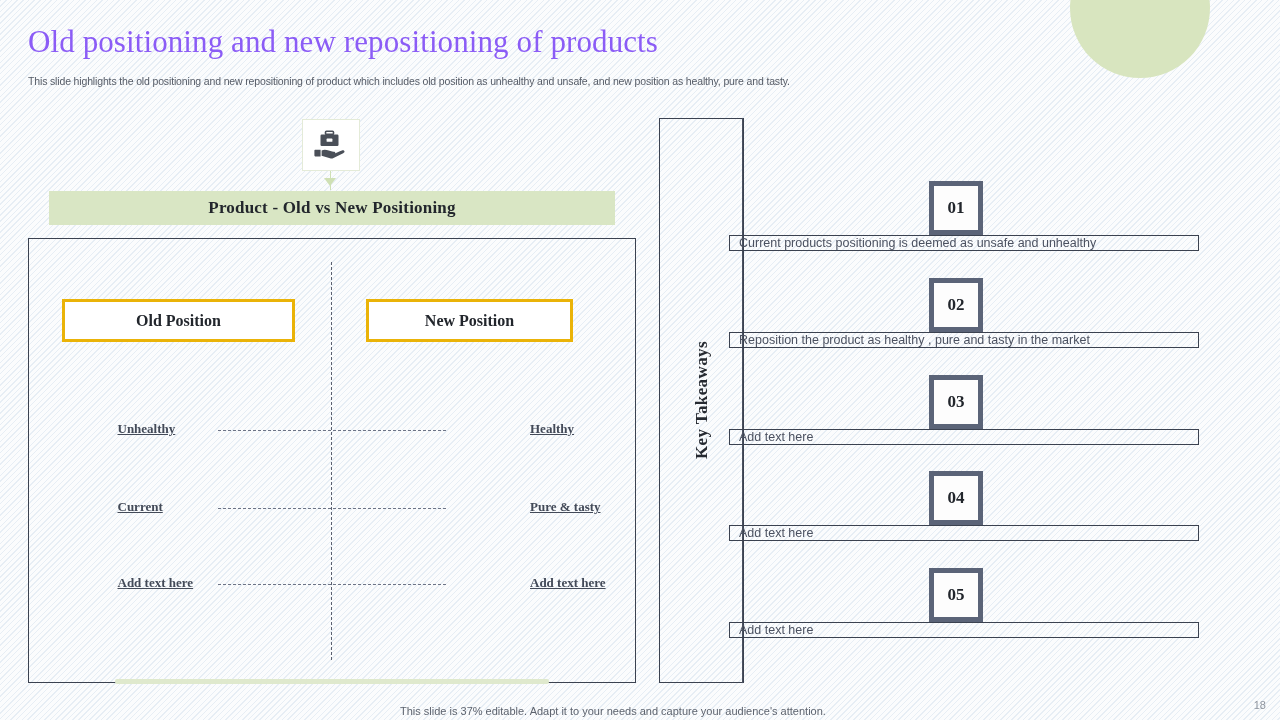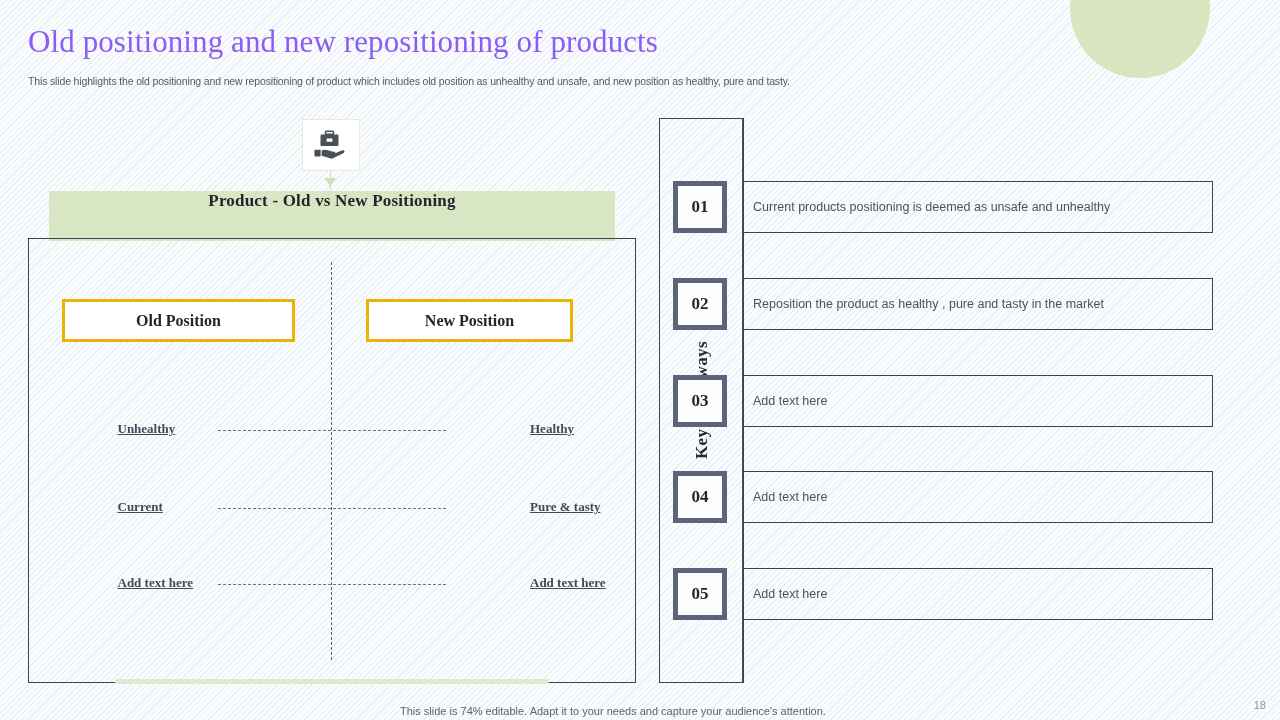--- a/index.html
+++ b/index.html
@@ -91,23 +91,24 @@
     border-right: 6px solid transparent;
     border-top: 8px solid #cfe0b4;
   }
 
   
   .band {
     position: absolute;
     left: 49px;
     top: 191px;
     width: 566px;
-    height: 50px;
+    height: 34px;
     background: #d9e6c4;
     display: flex;
+    align-items: center;
     justify-content: center;
   }
   .band-label {
     font-family: "Liberation Serif", serif;
     font-weight: 700;
     font-size: 17px;
     color: #22262c;
     letter-spacing: 0.2px;
   }
 
@@ -219,24 +220,25 @@
     left: 742px;
     top: 118px;
     width: 1px;
     height: 565px;
     background: #4a5160;
   }
 
   
   .kt-row {
     position: absolute;
-    left: 673px;
+    left: 713px;
     height: 52px;
     display: flex;
     align-items: center;
+    flex-direction: column;
   }
   .kt-num {
     width: 54px;
     height: 52px;
     flex: 0 0 54px;
     background: #fdfdfd;
     border: 5px solid #5b6478;
     display: flex;
     align-items: center;
     justify-content: center;
@@ -362,14 +364,14 @@
 <div class="kt-row" style="top:471px">
   <div class="kt-num">04</div>
   <div class="kt-text">Add text here</div>
 </div>
 
 <div class="kt-row" style="top:568px">
   <div class="kt-num">05</div>
   <div class="kt-text">Add text here</div>
 </div>
 
-<div class="footer-note">This slide is 74% editable. Adapt it to your needs and capture your audience's attention.</div>
+<div class="footer-note">This slide is 37% editable. Adapt it to your needs and capture your audience's attention.</div>
 <div class="page-number">18</div>
 
 </body></html>

